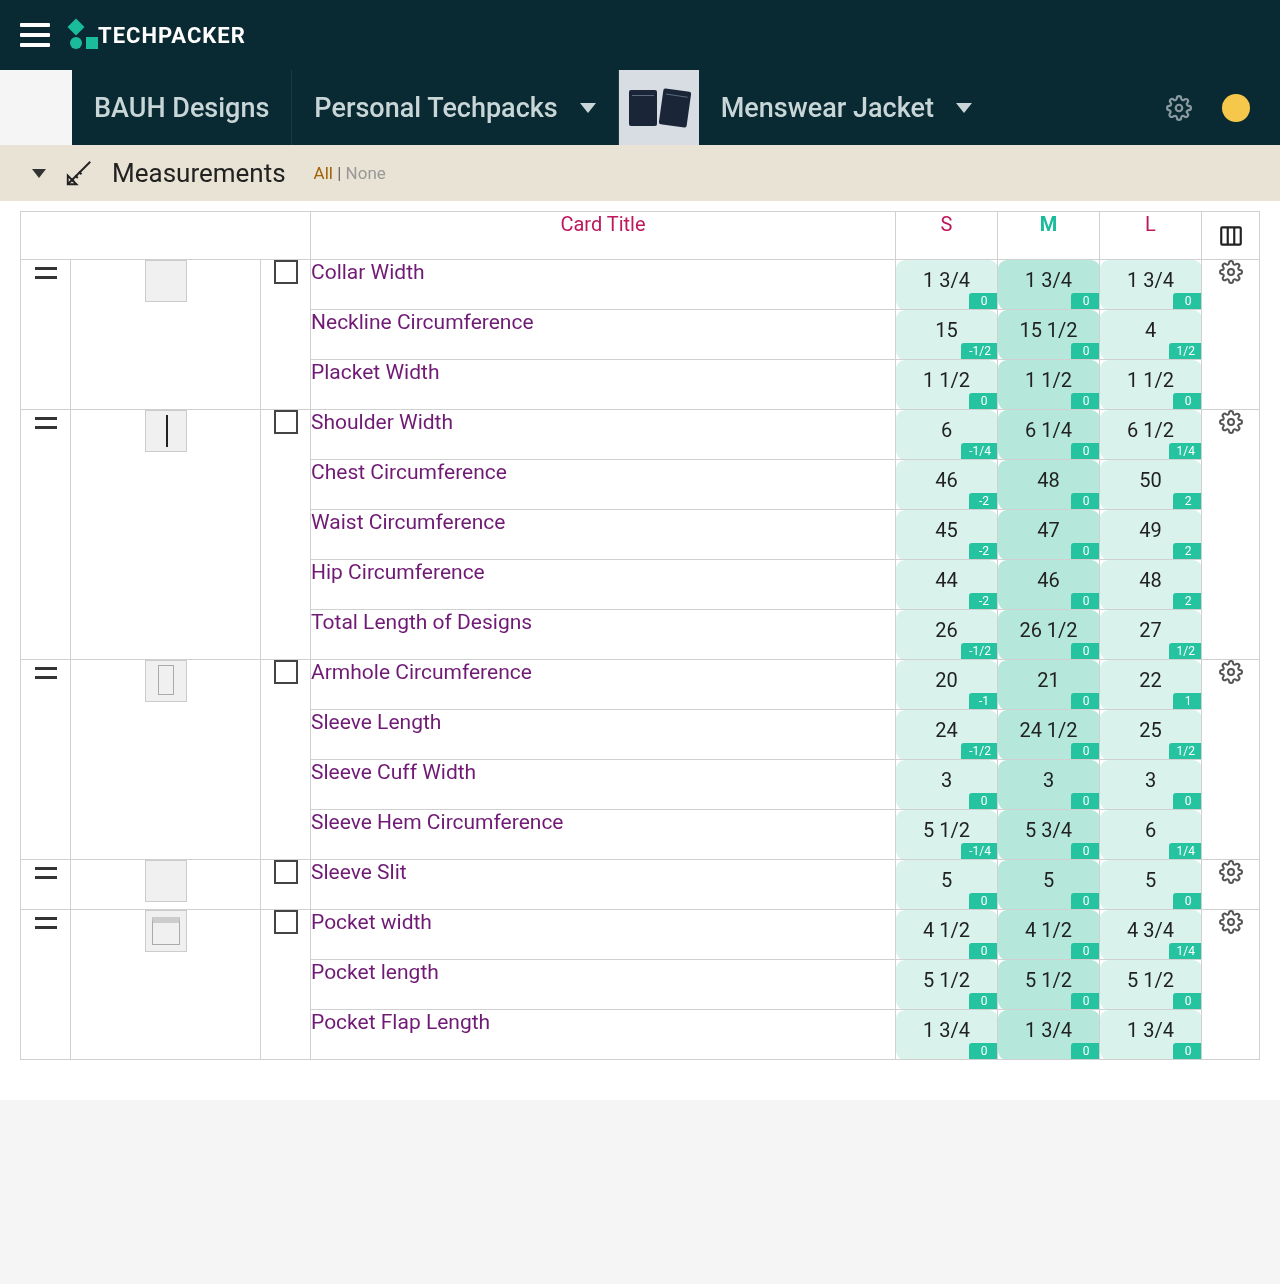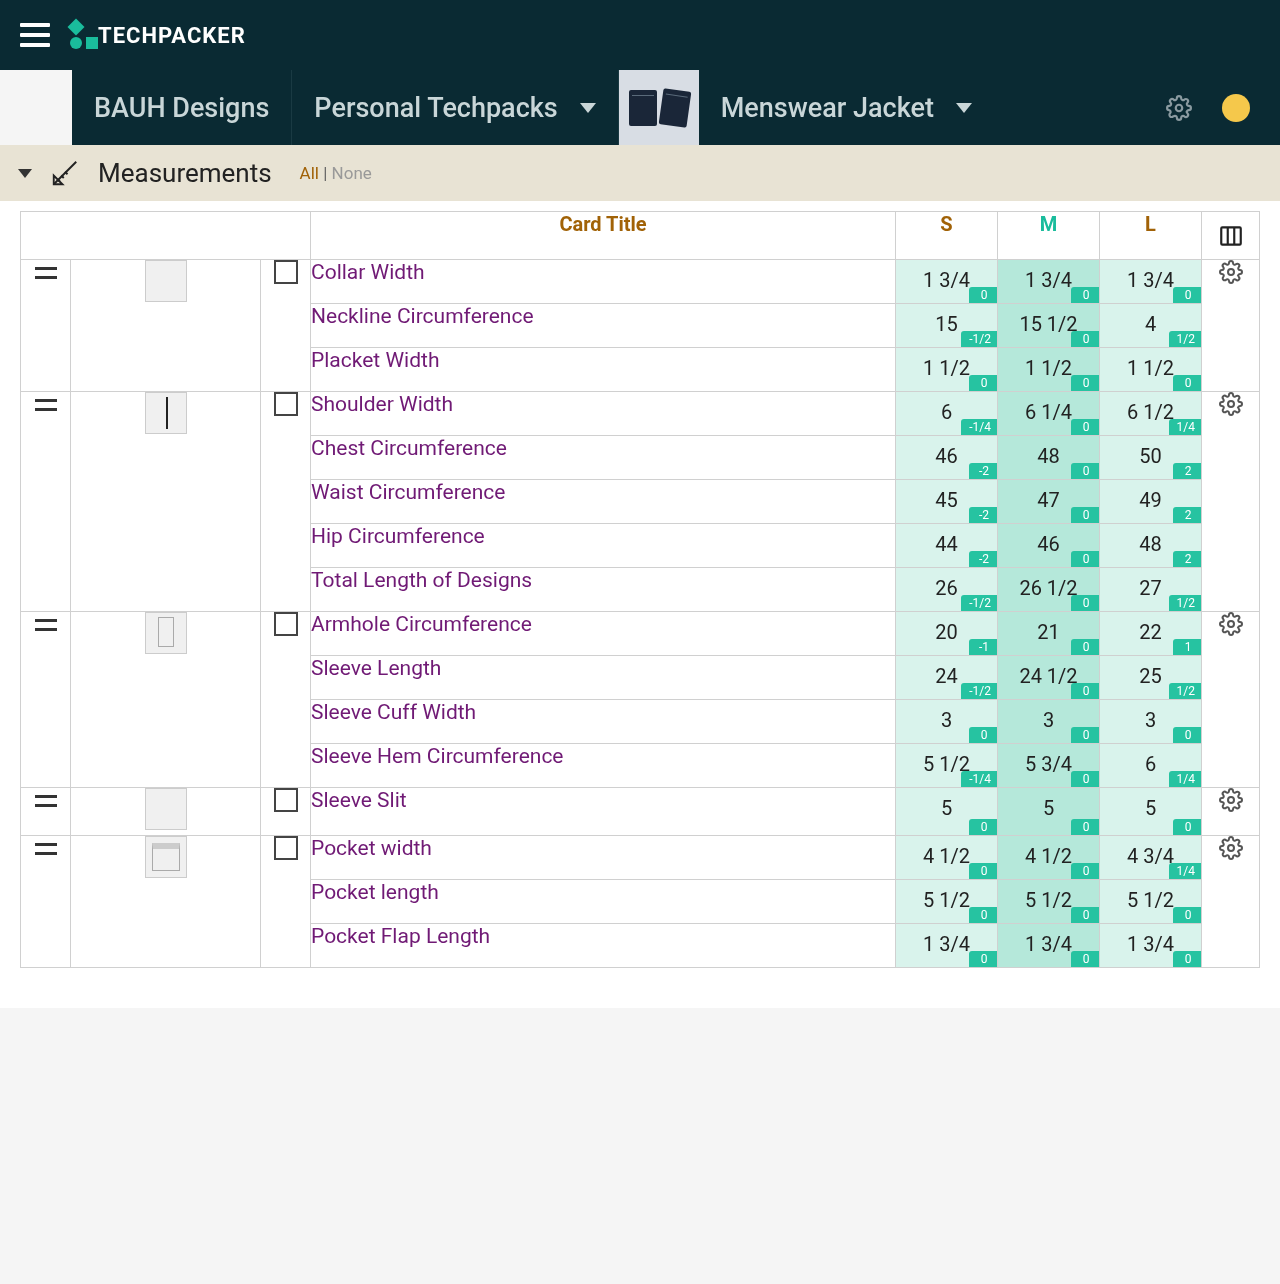--- a/index.html
+++ b/index.html
@@ -90,21 +90,21 @@
   }
   .avatar-dot {
     width: 28px; height: 28px; border-radius: 50%; background: #f5c84b;
   }
 
   .section-hdr {
     background: #e8e3d4;
     height: 56px;
     display: flex;
     align-items: center;
-    padding: 0 18px;
+    padding: 0 32px;
     gap: 18px;
   }
   .sec-chev {
     width: 0; height: 0;
     border-left: 7px solid transparent;
     border-right: 7px solid transparent;
     border-top: 9px solid #333;
     cursor: pointer;
   }
   .ruler-icon {
@@ -131,23 +131,23 @@
   }
   col.c-handle { width: 50px; }
   col.c-img { width: 190px; }
   col.c-check { width: 50px; }
   col.c-title { width: auto; }
   col.c-size { width: 102px; }
   col.c-gear { width: 58px; }
 
   thead th {
     text-align: center;
-    font-weight: 700;
+    font-weight: 400;
     font-size: 20px;
-    color: #a16207;
+    color: #be185d;
     height: 48px;
     vertical-align: middle;
   }
   thead th.m-col { color: #1abc9c; font-weight: 700; }
   thead th.title-col { text-align: center; }
   thead .cols-icon { display: flex; justify-content: center; align-items: center; height: 100%; cursor: pointer; }
   thead .cols-icon svg { width: 26px; height: 26px; }
 
   td.handle-cell { text-align: center; vertical-align: top; padding-top: 14px; }
   .drag-handle {
@@ -171,23 +171,24 @@
   }
 
   td.title-cell {
     padding: 14px 12px;
     font-size: 21px;
     color: #701a75;
   }
 
   td.size-cell {
     position: relative;
-    height: 44px;
+    height: 50px;
     background: #d9f3ec;
     text-align: center;
+    border-radius: 9px;
   }
   td.size-cell.m { background: #b5e8da; }
   td.size-cell .val {
     display: block;
     padding-top: 8px;
     font-size: 20px;
     color: #222;
   }
   td.size-cell .delta {
     position: absolute;

